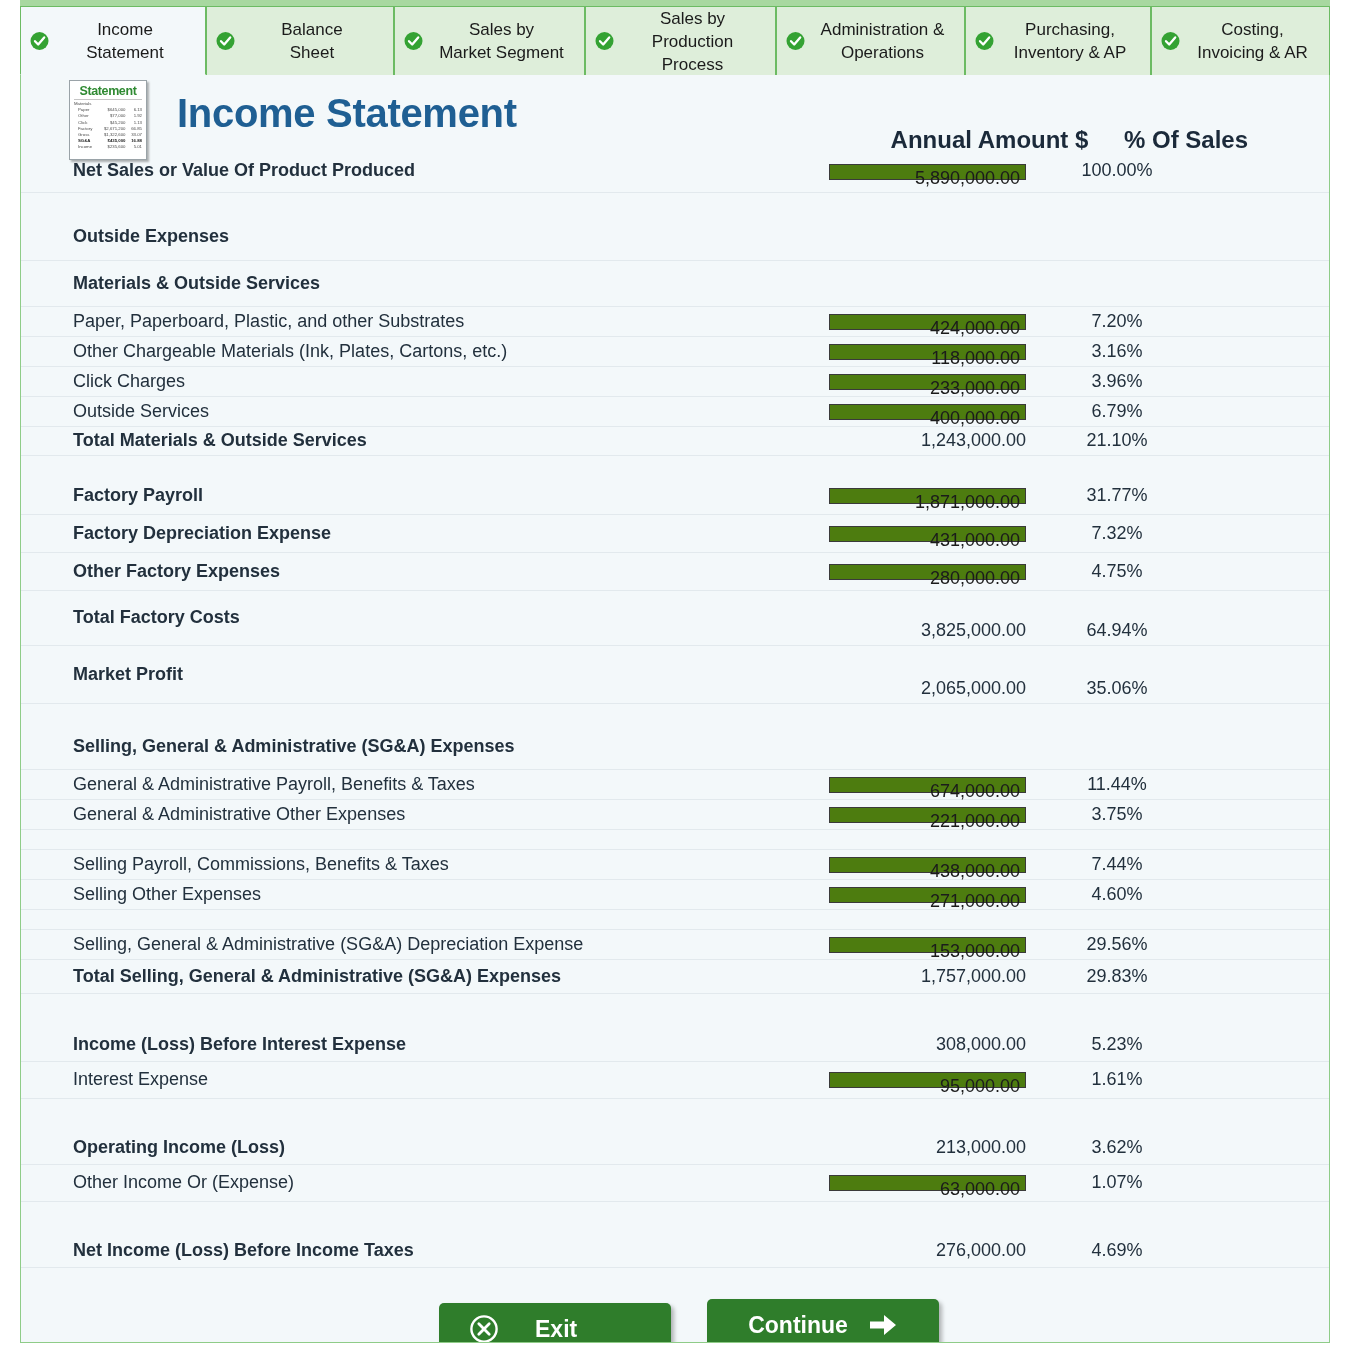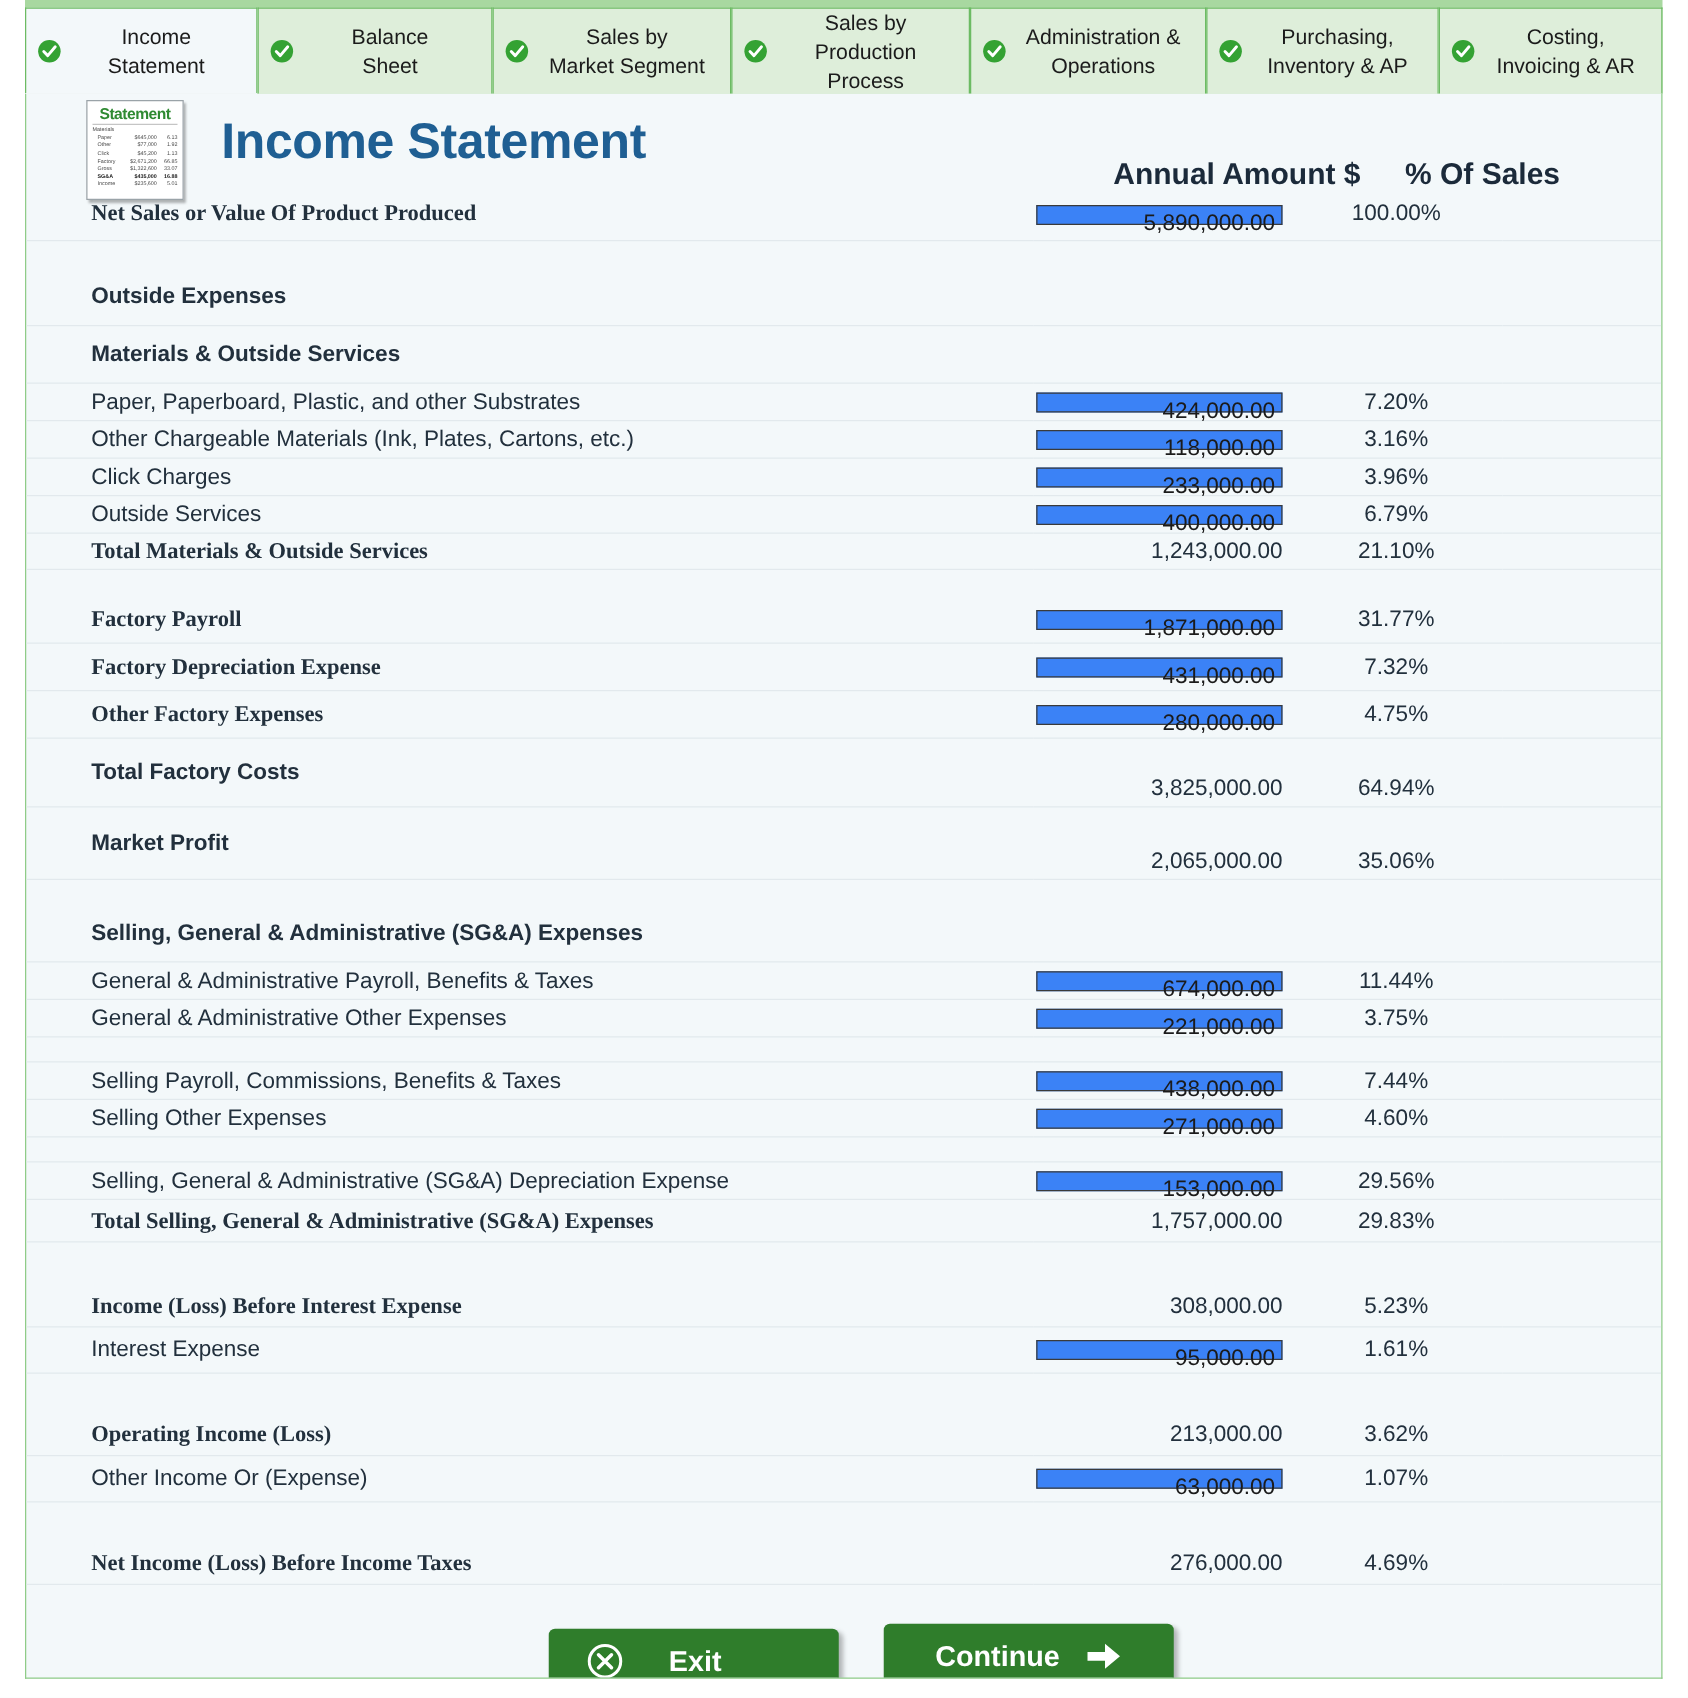--- a/index.html
+++ b/index.html
@@ -151,29 +151,29 @@
     text-align: center;
     font-size: 18px;
     color: #22303d;
   }
 
   
   .ind0 { padding-left: 52px; }
   .ind1 { padding-left: 76px; }
   .ind2 { padding-left: 104px; }
 
-  .b  { font-weight: bold; font-family: Liberation Serif, serif; }
+  .b  { font-weight: bold; }
   .h1 { font-size: 25px; font-weight: bold; color: #1b1b1b; }
   .h2 { font-size: 20px; font-weight: bold; color: #1b1b1b; }
   .h3 { font-size: 26px; font-weight: bold; color: #1b1b1b; }
 
   .inputbox {
     display: inline-block;
     width: 197px; height: 16px;
-    background: #3b82f6;
+    background: #4d7c0f;
     border: 1px solid #3a3a3a;
     font-size: 18px;
     color: #1b1b1b;
     line-height: 26px;
     padding-right: 5px;
     vertical-align: middle;
     cursor: text;
   }
   tr.gap td { height: 22px; border-bottom: none; }
 

